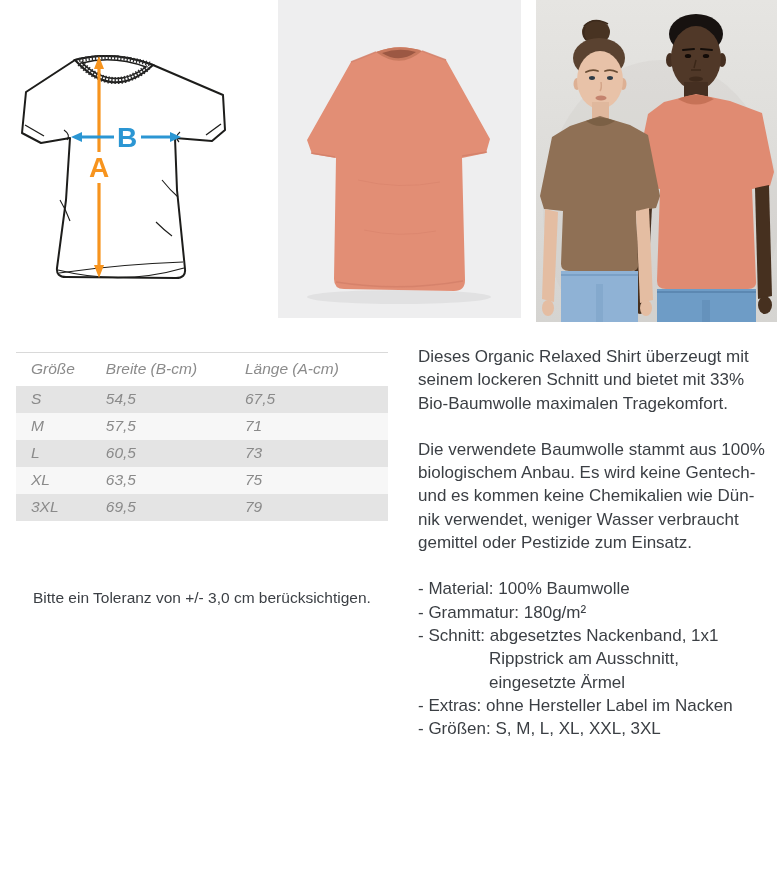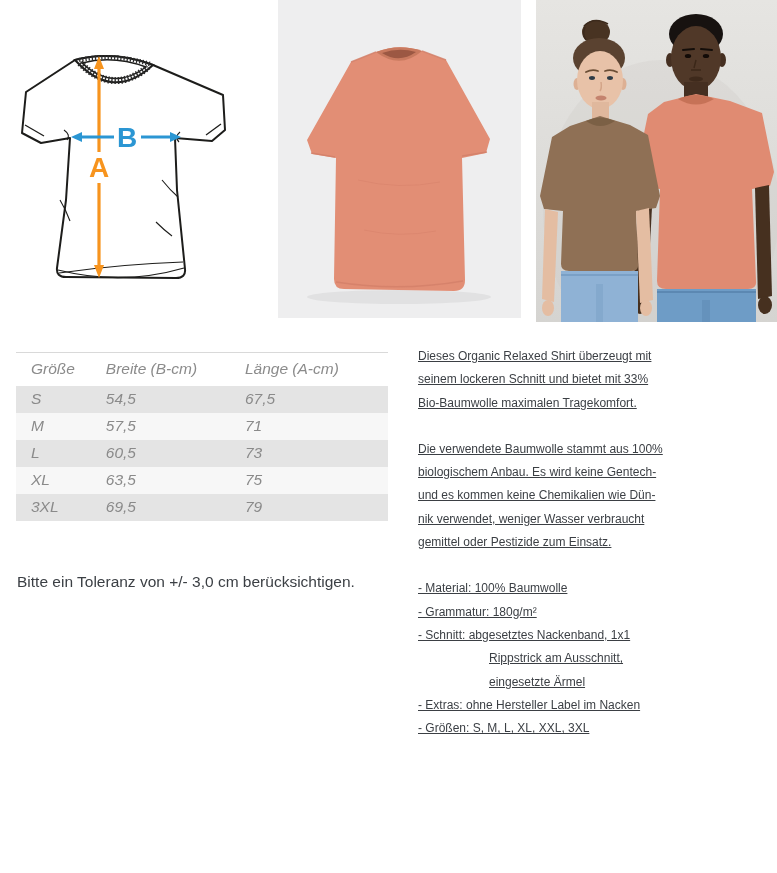--- a/index.html
+++ b/index.html
@@ -23,28 +23,28 @@
   }
   .size-table thead tr{border-top:1px solid #d9d9d9;height:33px;}
   .size-table th{font-weight:400;text-align:left;color:#8b8b8b;padding:0;}
   .size-table th:first-child,.size-table td:first-child{padding-left:15px;}
   .size-table tbody tr{height:27px;}
   .size-table tbody tr:nth-child(odd){background:#e4e4e4;}
   .size-table tbody tr:nth-child(even){background:#f7f7f7;}
   .size-table td{padding:0;}
 
   .tolerance{
-    position:absolute;left:17px;top:573px;margin:0;
+    position:absolute;left:17px;top:573px;margin:16px;
     font-size:15.5px;color:#3b3f44;white-space:nowrap;
   }
 
   
   .description{
     position:absolute;left:418px;top:345px;width:355px;
-    font-size:12px;color:#3b3f44;text-decoration:underline;
+    font-size:17px;color:#3b3f44;
   }
   .description .para{margin:0 0 23px 0;}
   .description .line{line-height:23.3px;white-space:nowrap;}
   .description .line.indent{padding-left:71px;}
 </style>
 </head>
 <body>
 
 <div>
 

